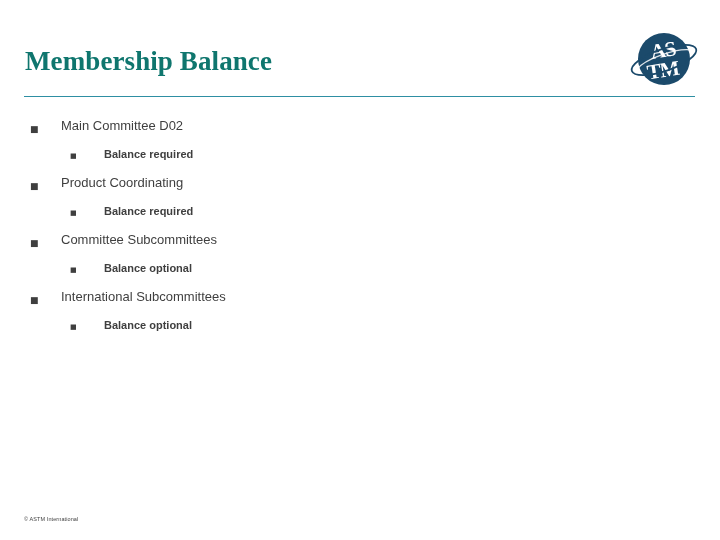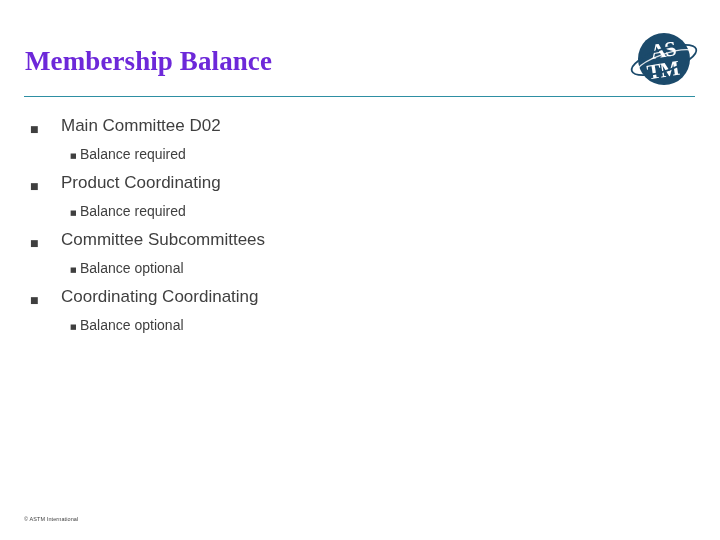--- a/index.html
+++ b/index.html
@@ -24,21 +24,21 @@
 
   
   .slide-title {
     position: absolute;
     left: 25px;
     top: 44px;
     width: 560px;
     font-family: "Liberation Serif", "DejaVu Serif", serif;
     font-size: 27px;
     font-weight: bold;
-    color: #6d28d9;
+    color: #0f766e;
     letter-spacing: 0.1px;
     line-height: 34px;
     white-space: nowrap;
   }
 
   
   .title-rule {
     position: absolute;
     left: 24px;
     top: 96px;
@@ -91,28 +91,29 @@
   }
 
   .bullet-text {
     position: absolute;
     color: #3f3f3f;
     white-space: nowrap;
   }
   .lvl1 .bullet-text {
     left: 61px;
     top: 0px;
-    font-size: 17px;
+    font-size: 13px;
     line-height: 22px;
   }
   .lvl2 .bullet-text {
-    left: 80px;
+    left: 104px;
     top: 1px;
-    font-size: 14px;
+    font-size: 11px;
     line-height: 18px;
+    font-weight: bold;
   }
 
   
   .footer-copyright {
     position: absolute;
     left: 24px;
     top: 515px;
     font-size: 5.5px;
     line-height: 8px;
     color: #3f3f3f;
@@ -177,21 +178,21 @@
       <span class="bullet-text">Committee Subcommittees</span>
     </div>
 
     <div class="bullet-row lvl2">
       <span class="bullet-mark">■</span>
       <span class="bullet-text">Balance optional</span>
     </div>
 
     <div class="bullet-row lvl1">
       <span class="bullet-mark">■</span>
-      <span class="bullet-text">Coordinating Coordinating</span>
+      <span class="bullet-text">International Subcommittees</span>
     </div>
 
     <div class="bullet-row lvl2">
       <span class="bullet-mark">■</span>
       <span class="bullet-text">Balance optional</span>
     </div>
 
   </div>
 
   <div class="footer-copyright">© ASTM International</div>

